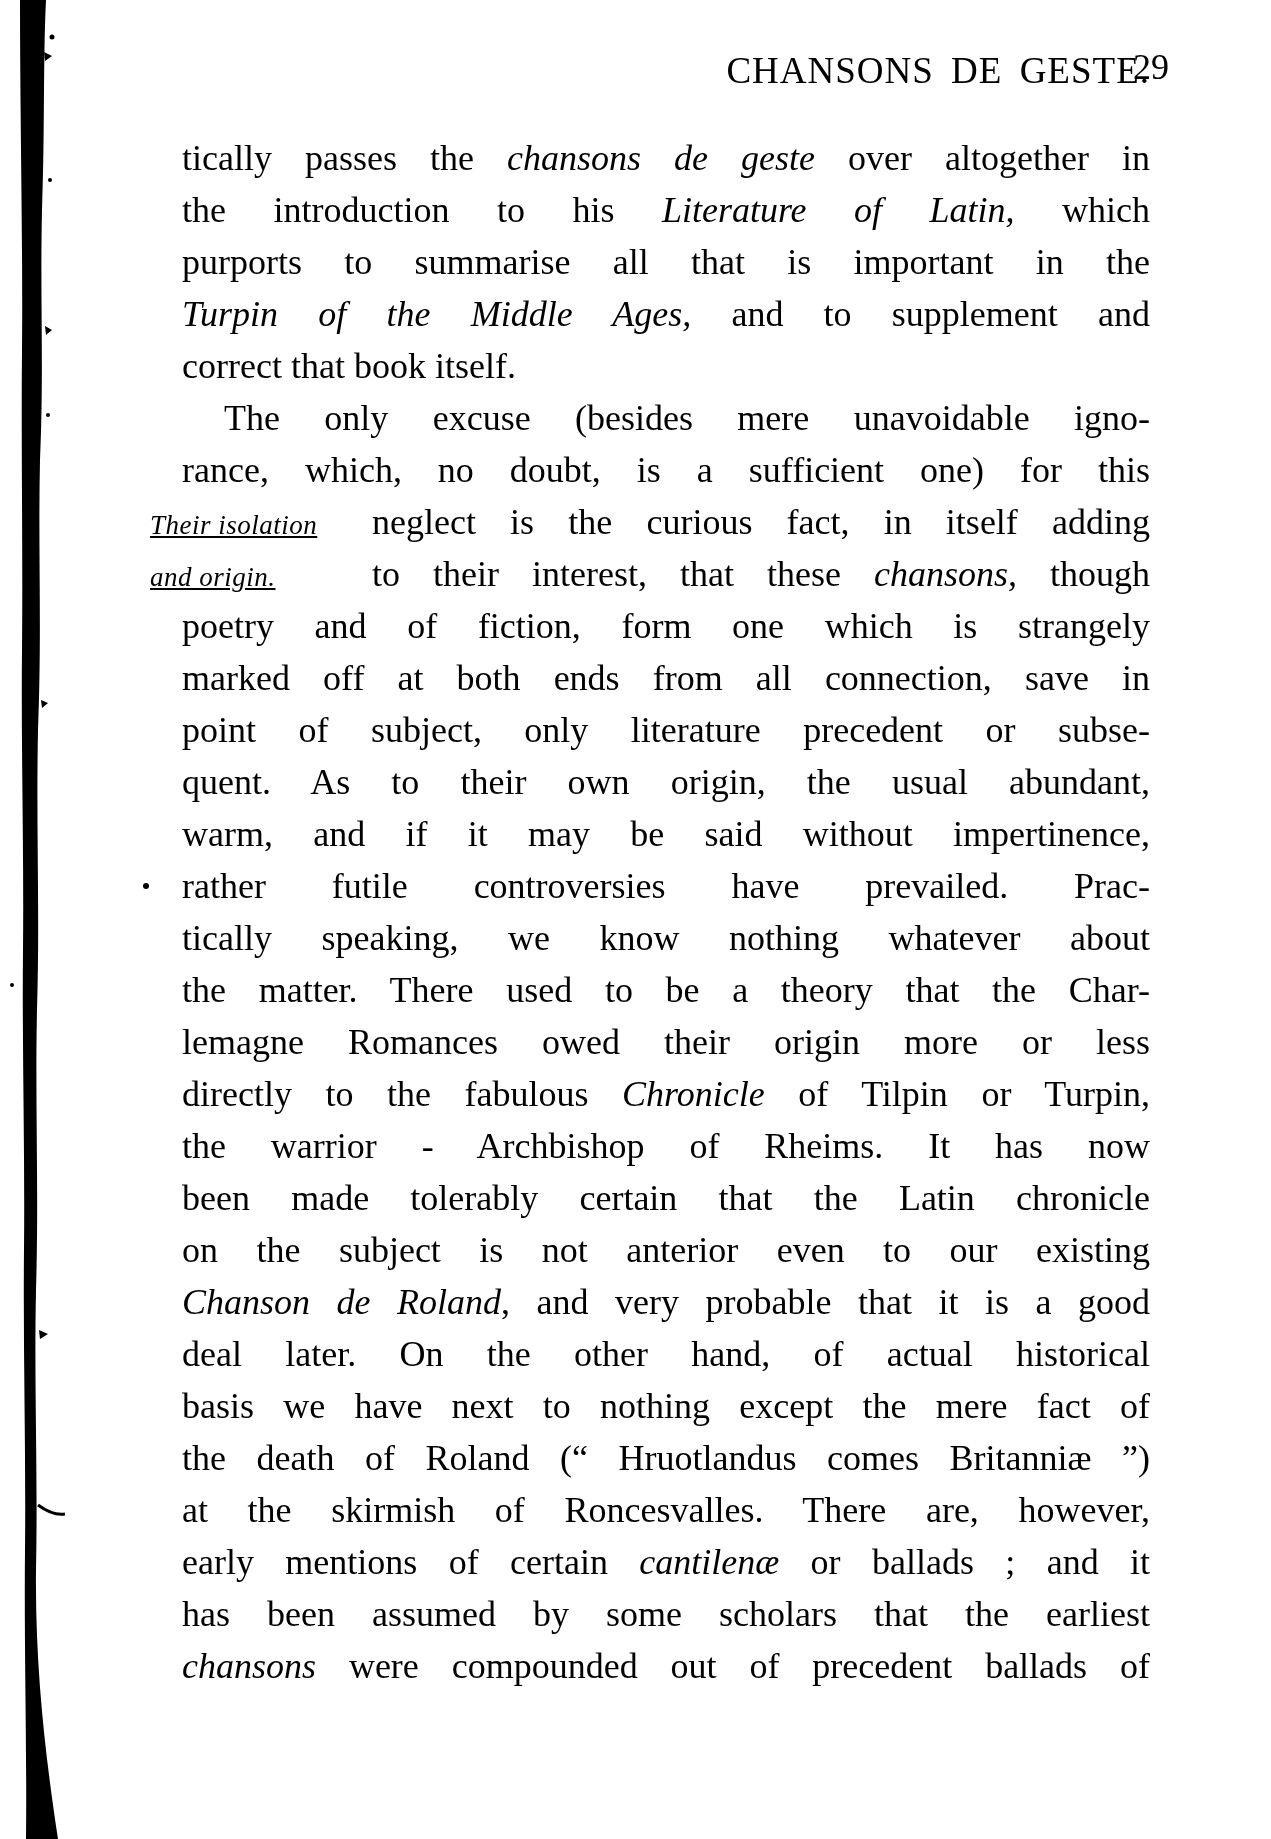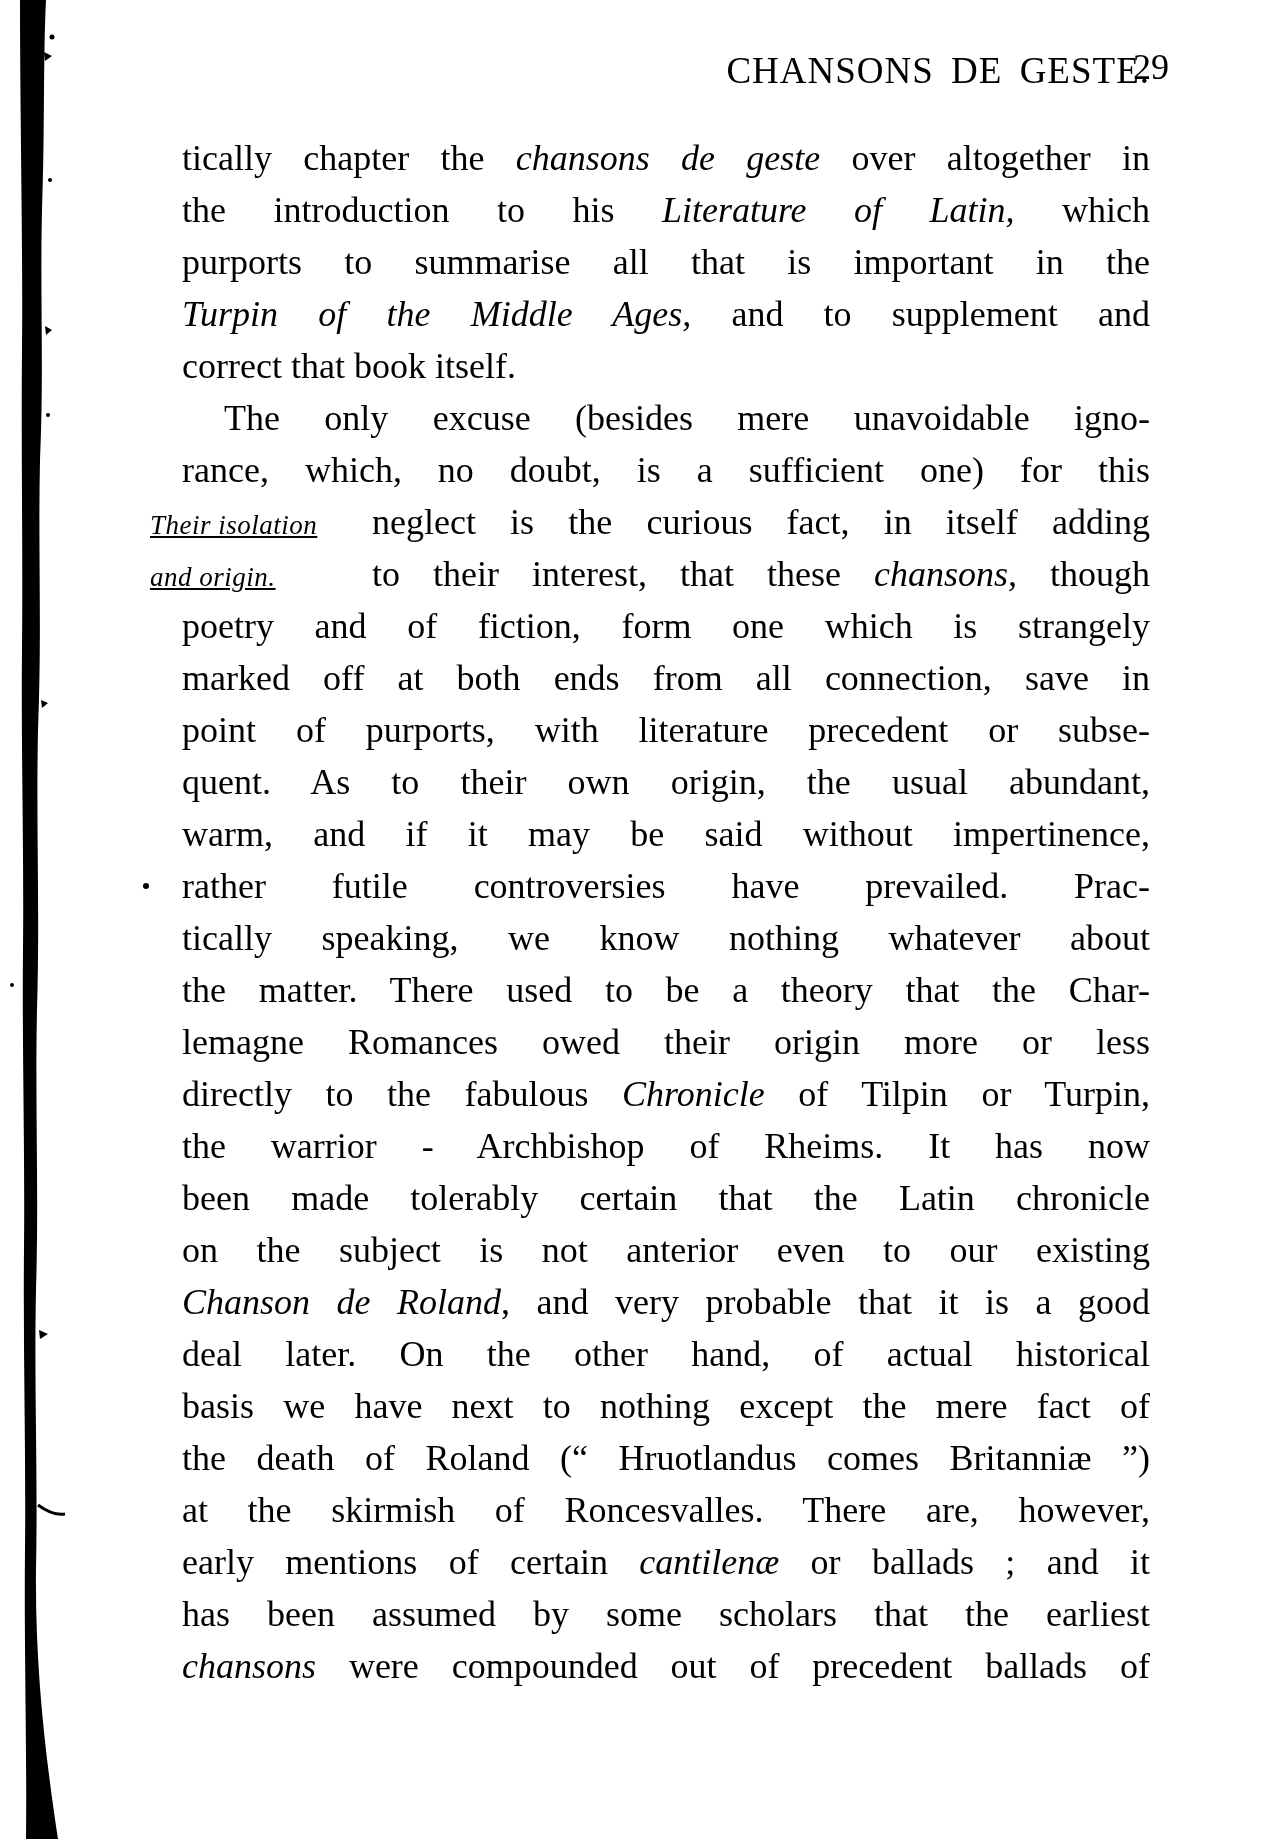--- a/index.html
+++ b/index.html
@@ -76,32 +76,32 @@
     <div class="running-head">CHANSONS DE GESTE.</div>
     <div class="page-num">29</div>
   </header>
 
   <aside class="margin-note">
     <div>Their isolation</div>
     <div>and origin.</div>
   </aside>
 
   <main class="body-text" id="body-text">
-      <div class="line"><span>tically chapter the </span><span class="it">chansons de geste</span><span> over altogether in</span></div>
+      <div class="line"><span>tically passes the </span><span class="it">chansons de geste</span><span> over altogether in</span></div>
       <div class="line"><span>the introduction to his </span><span class="it">Literature of Latin,</span><span> which</span></div>
       <div class="line"><span>purports to summarise all that is important in the</span></div>
       <div class="line"><span class="it">Turpin of the Middle Ages,</span><span> and to supplement and</span></div>
       <div class="line para-end"><span>correct that book itself.</span></div>
       <div class="line para-start"><span>The only excuse (besides mere unavoidable igno-</span></div>
       <div class="line"><span>rance, which, no doubt, is a sufficient one) for this</span></div>
       <div class="line note-indent"><span>neglect is the curious fact, in itself adding</span></div>
       <div class="line note-indent"><span>to their interest, that these </span><span class="it">chansons,</span><span> though</span></div>
       <div class="line"><span>poetry and of fiction, form one which is strangely</span></div>
       <div class="line"><span>marked off at both ends from all connection, save in</span></div>
-      <div class="line"><span>point of purports, with literature precedent or subse-</span></div>
+      <div class="line"><span>point of subject, only literature precedent or subse-</span></div>
       <div class="line"><span>quent.  As to their own origin, the usual abundant,</span></div>
       <div class="line"><span>warm, and if it may be said without impertinence,</span></div>
       <div class="line"><span>rather futile controversies have prevailed.  Prac-</span></div>
       <div class="line"><span>tically speaking, we know nothing whatever about</span></div>
       <div class="line"><span>the matter.  There used to be a theory that the Char-</span></div>
       <div class="line"><span>lemagne Romances owed their origin more or less</span></div>
       <div class="line"><span>directly to the fabulous </span><span class="it">Chronicle</span><span> of Tilpin or Turpin,</span></div>
       <div class="line"><span>the warrior - Archbishop of Rheims.  It has now</span></div>
       <div class="line"><span>been made tolerably certain that the Latin chronicle</span></div>
       <div class="line"><span>on the subject is not anterior even to our existing</span></div>

